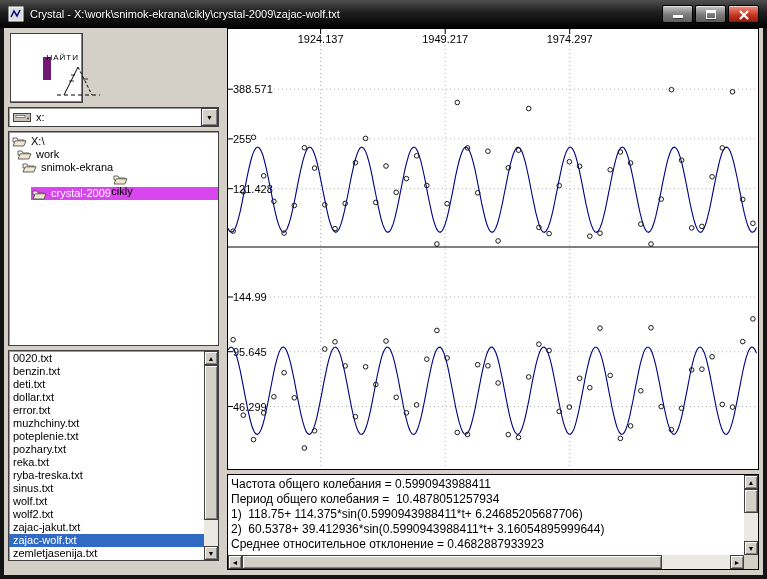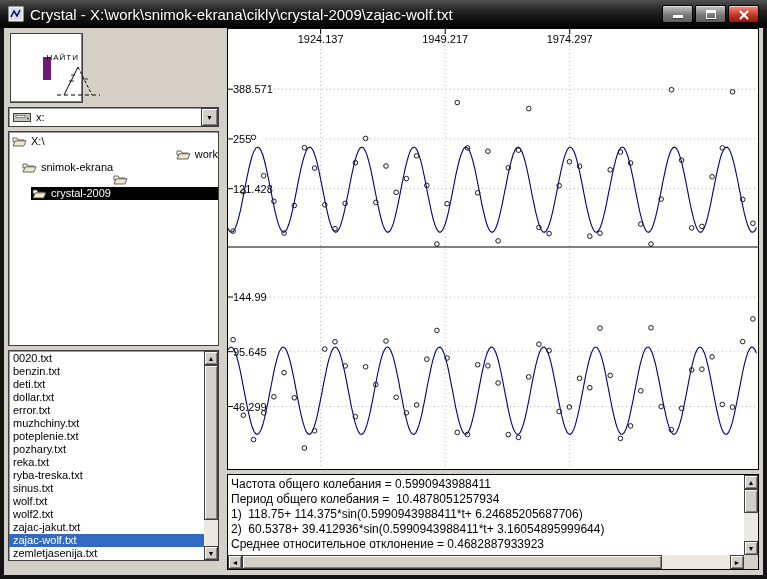--- a/index.html
+++ b/index.html
@@ -3,21 +3,21 @@
 <meta charset="utf-8">
 <style>
   html,body{margin:0;padding:0;background:#6b6b6b;}
   *{box-sizing:border-box;}
   .window{position:relative;width:767px;height:579px;background:#141414;font-family:"Liberation Sans",sans-serif;overflow:hidden;}
   
   .titlebar{position:absolute;left:0;top:0;right:0;height:28px;
     background:linear-gradient(180deg,#505050 0%,#222 40%,#000 100%);
     display:flex;align-items:center;}
   .app-icon{width:16px;height:16px;margin:0 6px 0 8px;flex:0 0 auto;}
-  .title-text{color:#fff;font-size:15px;flex:1;white-space:nowrap;overflow:hidden;text-shadow:0 1px 1px #000;}
+  .title-text{color:#fff;font-size:11px;flex:1;white-space:nowrap;overflow:hidden;text-shadow:0 1px 1px #000;}
   .win-controls{display:flex;gap:2px;margin-right:8px;flex:0 0 auto;}
   .win-btn{width:31px;height:18px;border:1px solid #000;border-radius:2px;position:relative;
     background:linear-gradient(#c6c6c6,#7a7a7a 55%,#5f5f5f);box-shadow:inset 0 1px 0 rgba(255,255,255,.55);cursor:pointer;}
   .win-btn.close{background:linear-gradient(#ef9384,#c4301f 60%,#8f1b0e);}
   .glyph-min{position:absolute;left:10px;bottom:4px;width:10px;height:3px;background:#fff;box-shadow:0 1px 0 rgba(0,0,0,.4);}
   .glyph-max{position:absolute;left:10px;top:4px;width:10px;height:9px;border:1px solid #fff;border-top-width:3px;box-shadow:0 1px 1px rgba(0,0,0,.35);}
   .glyph-x1,.glyph-x2{position:absolute;left:9px;top:8px;width:12px;height:2px;background:#fff;border-radius:1px;}
   .glyph-x1{transform:rotate(45deg);} .glyph-x2{transform:rotate(-45deg);}
   
   .client{position:absolute;left:4px;top:28px;width:759px;height:547px;background:#d4d0c8;}
@@ -33,21 +33,21 @@
   .drive-icon{margin:0 5px 0 4px;flex:0 0 auto;}
   .combo-value{font-size:11px;color:#000;flex:1;}
   .combo-btn{width:17px;height:18px;background:#d4d0c8;border:1px solid #404040;
     box-shadow:inset 1px 1px 0 #fff,inset -1px -1px 0 #808080;display:flex;align-items:center;justify-content:center;
     font-size:7px;color:#000;flex:0 0 auto;}
   
   .dir-list{position:absolute;left:4px;top:103px;width:211px;height:215px;background:#fff;
     border:1px solid #404040;box-shadow:inset 1px 1px 0 #9a9a9a;overflow:hidden;padding-top:3px;}
   .dir-row{height:13px;display:flex;align-items:center;font-size:11px;line-height:13px;color:#000;cursor:pointer;white-space:nowrap;}
   .dir-row .fold{margin:0 4px 0 1px;flex:0 0 auto;}
-  .dir-row.selected{background:#000000;color:#fff;}
+  .dir-row.selected{background:#d946ef;color:#fff;align-items:flex-end;}
   
   .file-list{position:absolute;left:4px;top:322px;width:211px;height:211px;background:#fff;
     border:1px solid #404040;box-shadow:inset 1px 1px 0 #9a9a9a;}
   .file-items{position:absolute;left:0;top:1px;right:14px;bottom:0;overflow:hidden;}
   .file-row{height:13px;font-size:11px;line-height:13px;color:#000;padding-left:4px;cursor:pointer;white-space:nowrap;}
   .file-row.selected{background:#316ac5;color:#fff;}
   
   .vscroll{position:absolute;right:0;top:0;bottom:0;width:14px;background:#ece9e2;}
   .results .vscroll{bottom:14px;}
   .hscroll{position:absolute;left:0;right:14px;bottom:0;height:14px;background:#ece9e2;}
@@ -129,21 +129,21 @@
     </div>
 
     <div class="dir-list">
         <div class="dir-row" style="margin-left: 2px;">
           <svg class="fold" width="15" height="11" viewBox="0 0 15 11">
             <path d="M1 2 h4 l1 2 h6 v2 H1 z" fill="#fffbe8" stroke="#404040" stroke-width="0.8"></path>
             <path d="M1 10 L3.2 4.8 H14 L11.8 10 Z" fill="#efe8cf" stroke="#404040" stroke-width="0.8"></path>
           </svg>
           <span class="row-label">X:\</span>
         </div>
-        <div class="dir-row" style="margin-left: 7px; justify-content: flex-end;">
+        <div class="dir-row" style="margin-left: 7px;">
           <svg class="fold" width="15" height="11" viewBox="0 0 15 11">
             <path d="M1 2 h4 l1 2 h6 v2 H1 z" fill="#fffbe8" stroke="#404040" stroke-width="0.8"></path>
             <path d="M1 10 L3.2 4.8 H14 L11.8 10 Z" fill="#efe8cf" stroke="#404040" stroke-width="0.8"></path>
           </svg>
           <span class="row-label">work</span>
         </div>
         <div class="dir-row" style="margin-left: 12px;">
           <svg class="fold" width="15" height="11" viewBox="0 0 15 11">
             <path d="M1 2 h4 l1 2 h6 v2 H1 z" fill="#fffbe8" stroke="#404040" stroke-width="0.8"></path>
             <path d="M1 10 L3.2 4.8 H14 L11.8 10 Z" fill="#efe8cf" stroke="#404040" stroke-width="0.8"></path>

